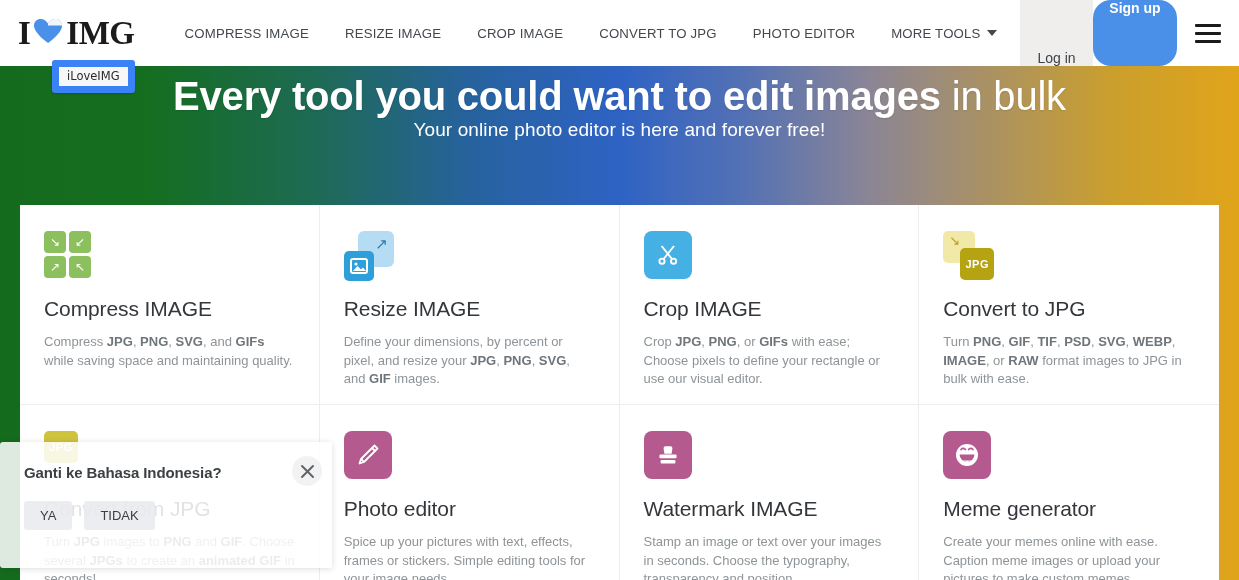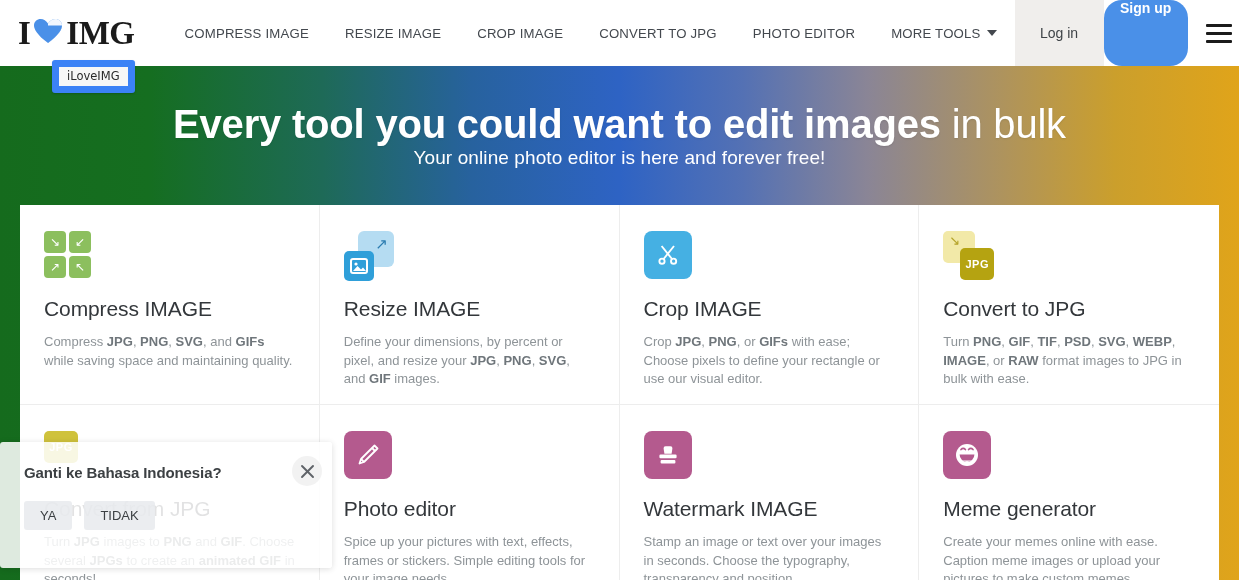--- a/index.html
+++ b/index.html
@@ -57,22 +57,22 @@
     border-left: 5px solid transparent;
     border-right: 5px solid transparent;
     border-top: 6px solid #43484e;
   }
 
   .auth { display: flex; align-items: stretch; }
   .login-btn {
     background: #f0eeec;
     color: #3e4347;
     font-size: 14px;
-    width: 89px;
-    display: flex; align-items: center; justify-content: center;
+    width: 73px;
+    display: flex; align-items: flex-end; justify-content: center;
     cursor: pointer;
   }
   .signup-btn {
     background: #4a90e8;
     color: #ffffff;
     font-weight: bold;
     font-size: 14px;
     width: 84px;
     display: flex; align-items: flex-start; justify-content: center;
     cursor: pointer;
@@ -119,21 +119,21 @@
        #27629e 38%,
        #2e63c4 50%,
        #5471b4 60%,
        #8a8596 70%,
        #ab9262 80%,
        #cb9f2c 90%,
        #e0a41a 100%);
     overflow: hidden;
   }
   .hero-title {
-    margin-top: 36px;
+    margin-top: 8px;
     text-align: center;
     color: #ffffff;
     font-size: 40px;
     font-weight: 600;
     letter-spacing: -0.2px;
     text-shadow: 0 1px 2px rgba(0,0,0,0.10);
   }
   .hero-title .strong { font-weight: 800; }
   .hero-title .light  { font-weight: 400; }
   .hero-sub {

